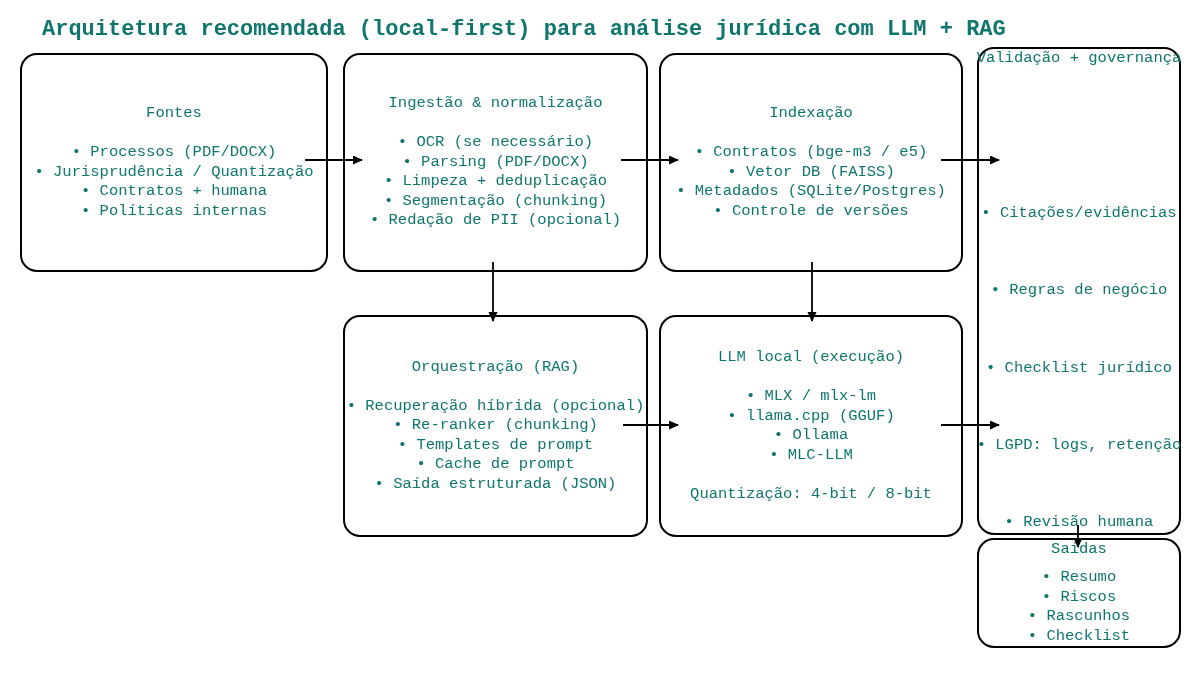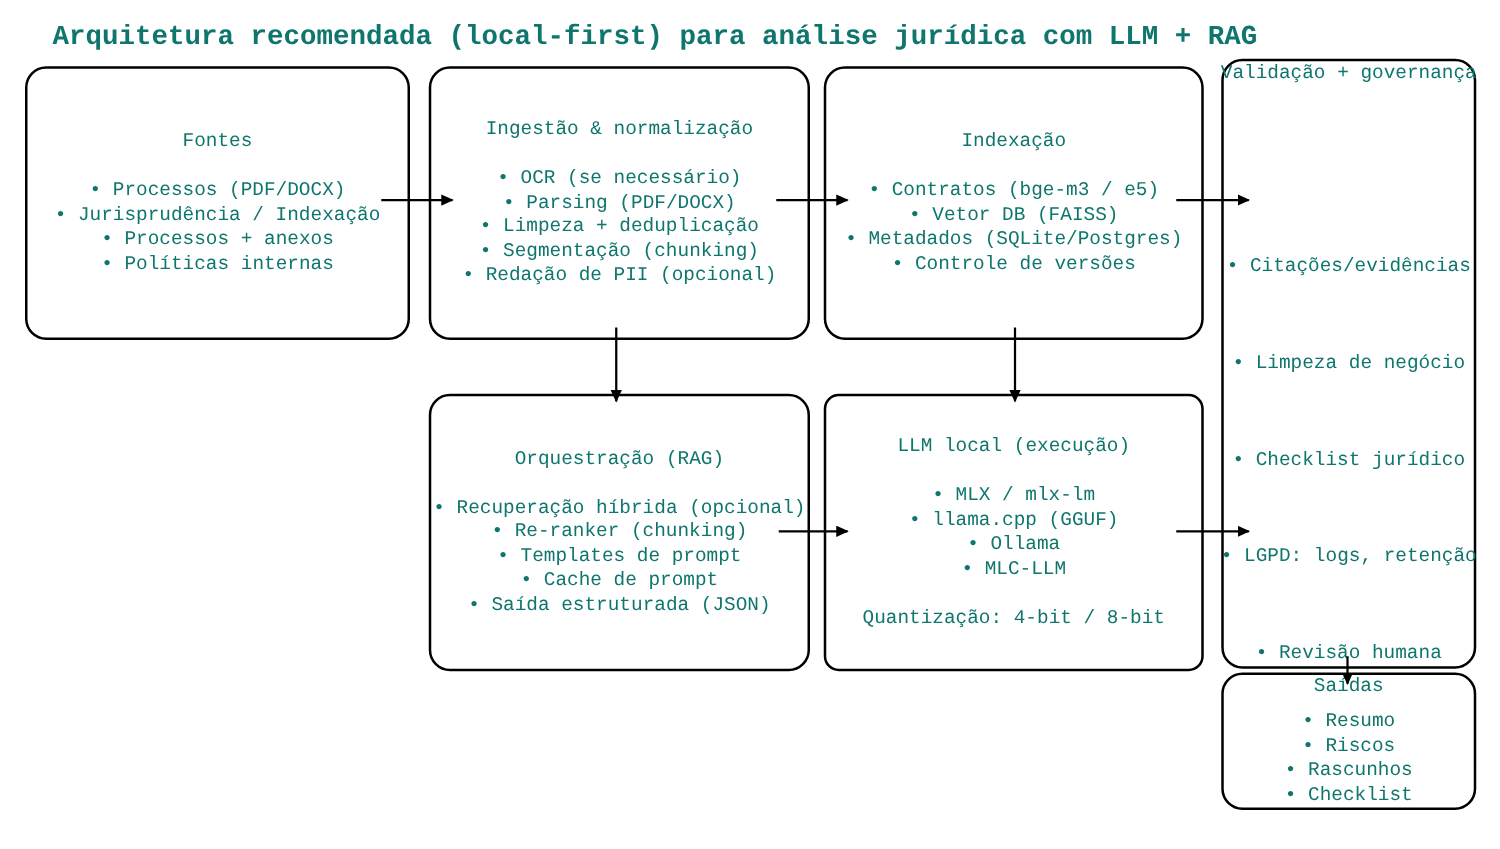--- a/index.html
+++ b/index.html
@@ -25,22 +25,22 @@
 <body>
 
 <div class="canvas">
 
   <h1 class="title">Arquitetura recomendada (local-first) para análise jurídica com LLM + RAG</h1>
 
   <div class="box" style="left:20px;top:53px;width:308px;height:219px;">
     <div class="box-title">Fontes</div>
     <div class="spacer"></div>
     <div class="box-item">• Processos (PDF/DOCX)</div>
-    <div class="box-item">• Jurisprudência / Indexação</div>
-    <div class="box-item">• Processos + anexos</div>
+    <div class="box-item">• Jurisprudência / Quantização</div>
+    <div class="box-item">• Contratos + humana</div>
     <div class="box-item">• Políticas internas</div>
   </div>
 
   <div class="box" style="left:343px;top:53px;width:305px;height:219px;">
     <div class="box-title">Ingestão &amp; normalização</div>
     <div class="spacer"></div>
     <div class="box-item">• OCR (se necessário)</div>
     <div class="box-item">• Parsing (PDF/DOCX)</div>
     <div class="box-item">• Limpeza + deduplicação</div>
     <div class="box-item">• Segmentação (chunking)</div>
@@ -53,37 +53,37 @@
     <div class="box-item">• Contratos (bge-m3 / e5)</div>
     <div class="box-item">• Vetor DB (FAISS)</div>
     <div class="box-item">• Metadados (SQLite/Postgres)</div>
     <div class="box-item">• Controle de versões</div>
   </div>
 
   <div class="box" style="left:977px;top:47px;width:204px;height:488px;justify-content:space-between;">
     <div class="box-title">Validação + governança</div>
     <div class="spacer"></div>
     <div class="box-item">• Citações/evidências</div>
-    <div class="box-item">• Limpeza de negócio</div>
+    <div class="box-item">• Regras de negócio</div>
     <div class="box-item">• Checklist jurídico</div>
     <div class="box-item">• LGPD: logs, retenção</div>
     <div class="box-item">• Revisão humana</div>
   </div>
 
   <div class="box" style="left:343px;top:315px;width:305px;height:222px;">
     <div class="box-title">Orquestração (RAG)</div>
     <div class="spacer"></div>
     <div class="box-item">• Recuperação híbrida (opcional)</div>
     <div class="box-item">• Re-ranker (chunking)</div>
     <div class="box-item">• Templates de prompt</div>
     <div class="box-item">• Cache de prompt</div>
     <div class="box-item">• Saída estruturada (JSON)</div>
   </div>
 
-  <div class="box" style="left:659px;top:315px;width:304px;height:222px;border-radius:12px;">
+  <div class="box" style="left:659px;top:315px;width:304px;height:222px;">
     <div class="box-title">LLM local (execução)</div>
     <div class="spacer"></div>
     <div class="box-item">• MLX / mlx-lm</div>
     <div class="box-item">• llama.cpp (GGUF)</div>
     <div class="box-item">• Ollama</div>
     <div class="box-item">• MLC-LLM</div>
     <div class="spacer"></div>
     <div class="box-item">Quantização: 4-bit / 8-bit</div>
   </div>
 

